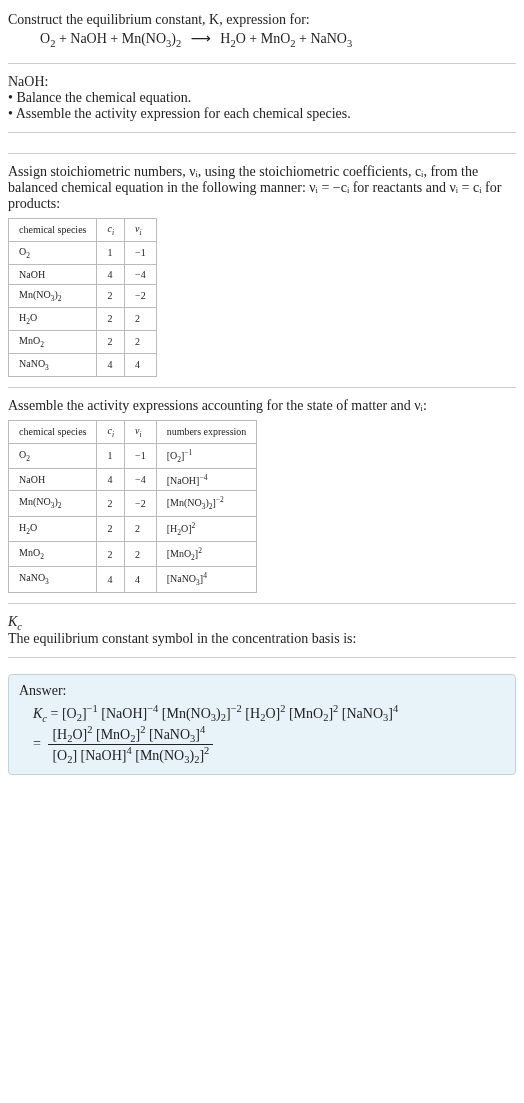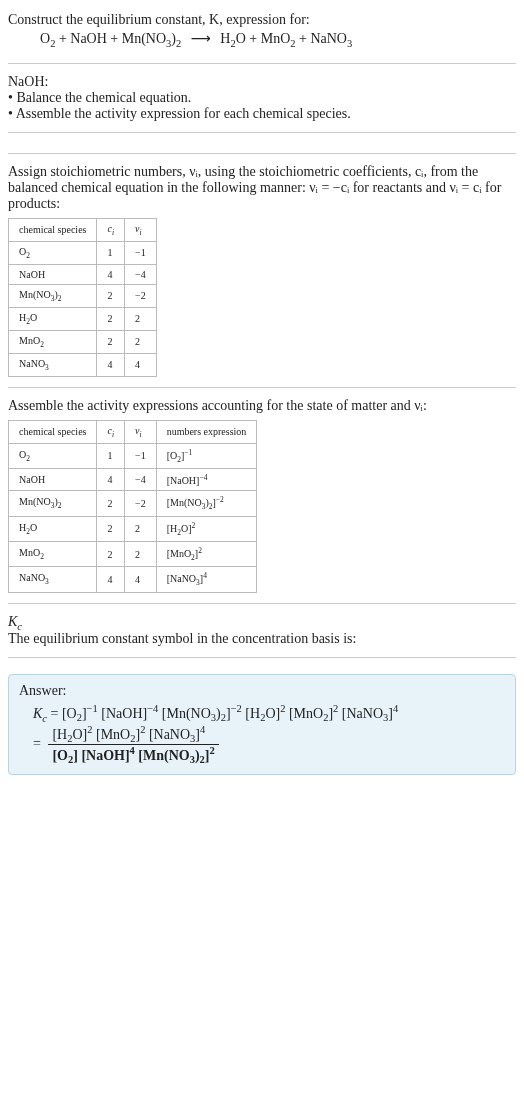--- a/index.html
+++ b/index.html
@@ -52,21 +52,20 @@
     margin: 0 4px;
   }
   .frac .num-top {
     display: block;
     border-bottom: 1px solid #222;
     padding: 0 4px;
   }
   .frac .den-bot {
     display: block;
     padding: 0 4px;
-    font-weight: bold;
   }
   .indent { margin-left: 14px; }
 </style>
 </head>
 <body>
 
 <div class="block">
   <div>Construct the equilibrium constant, K, expression for:</div>
   <div class="eq">
     O<sub>2</sub> + NaOH + Mn(NO<sub>3</sub>)<sub>2</sub>

